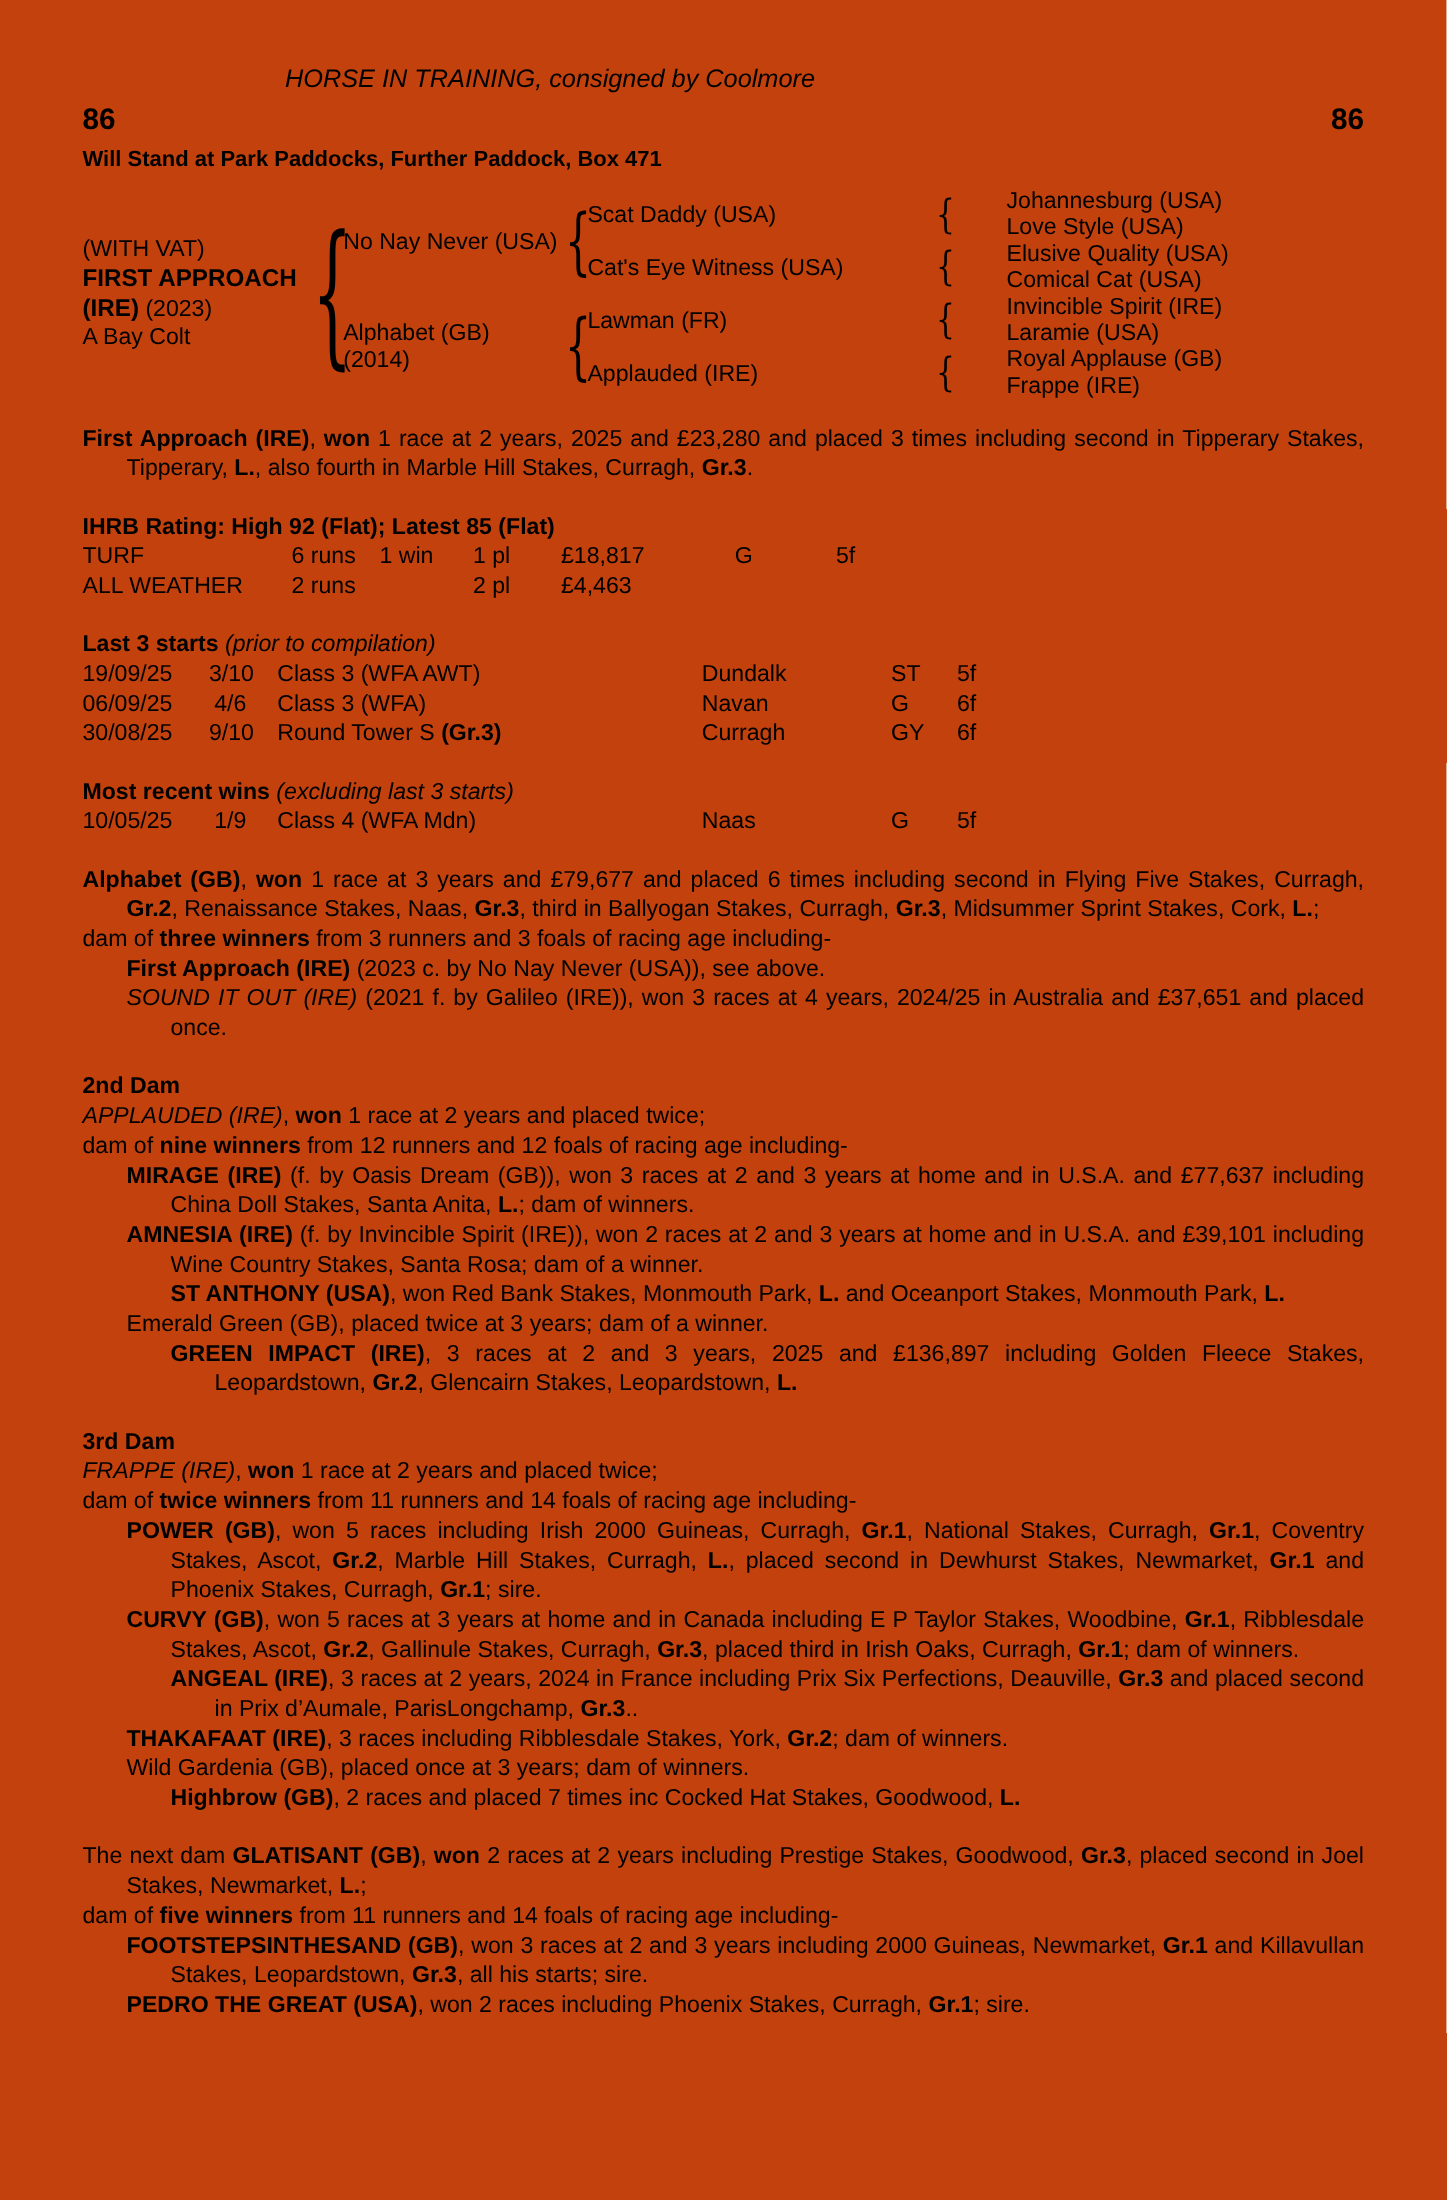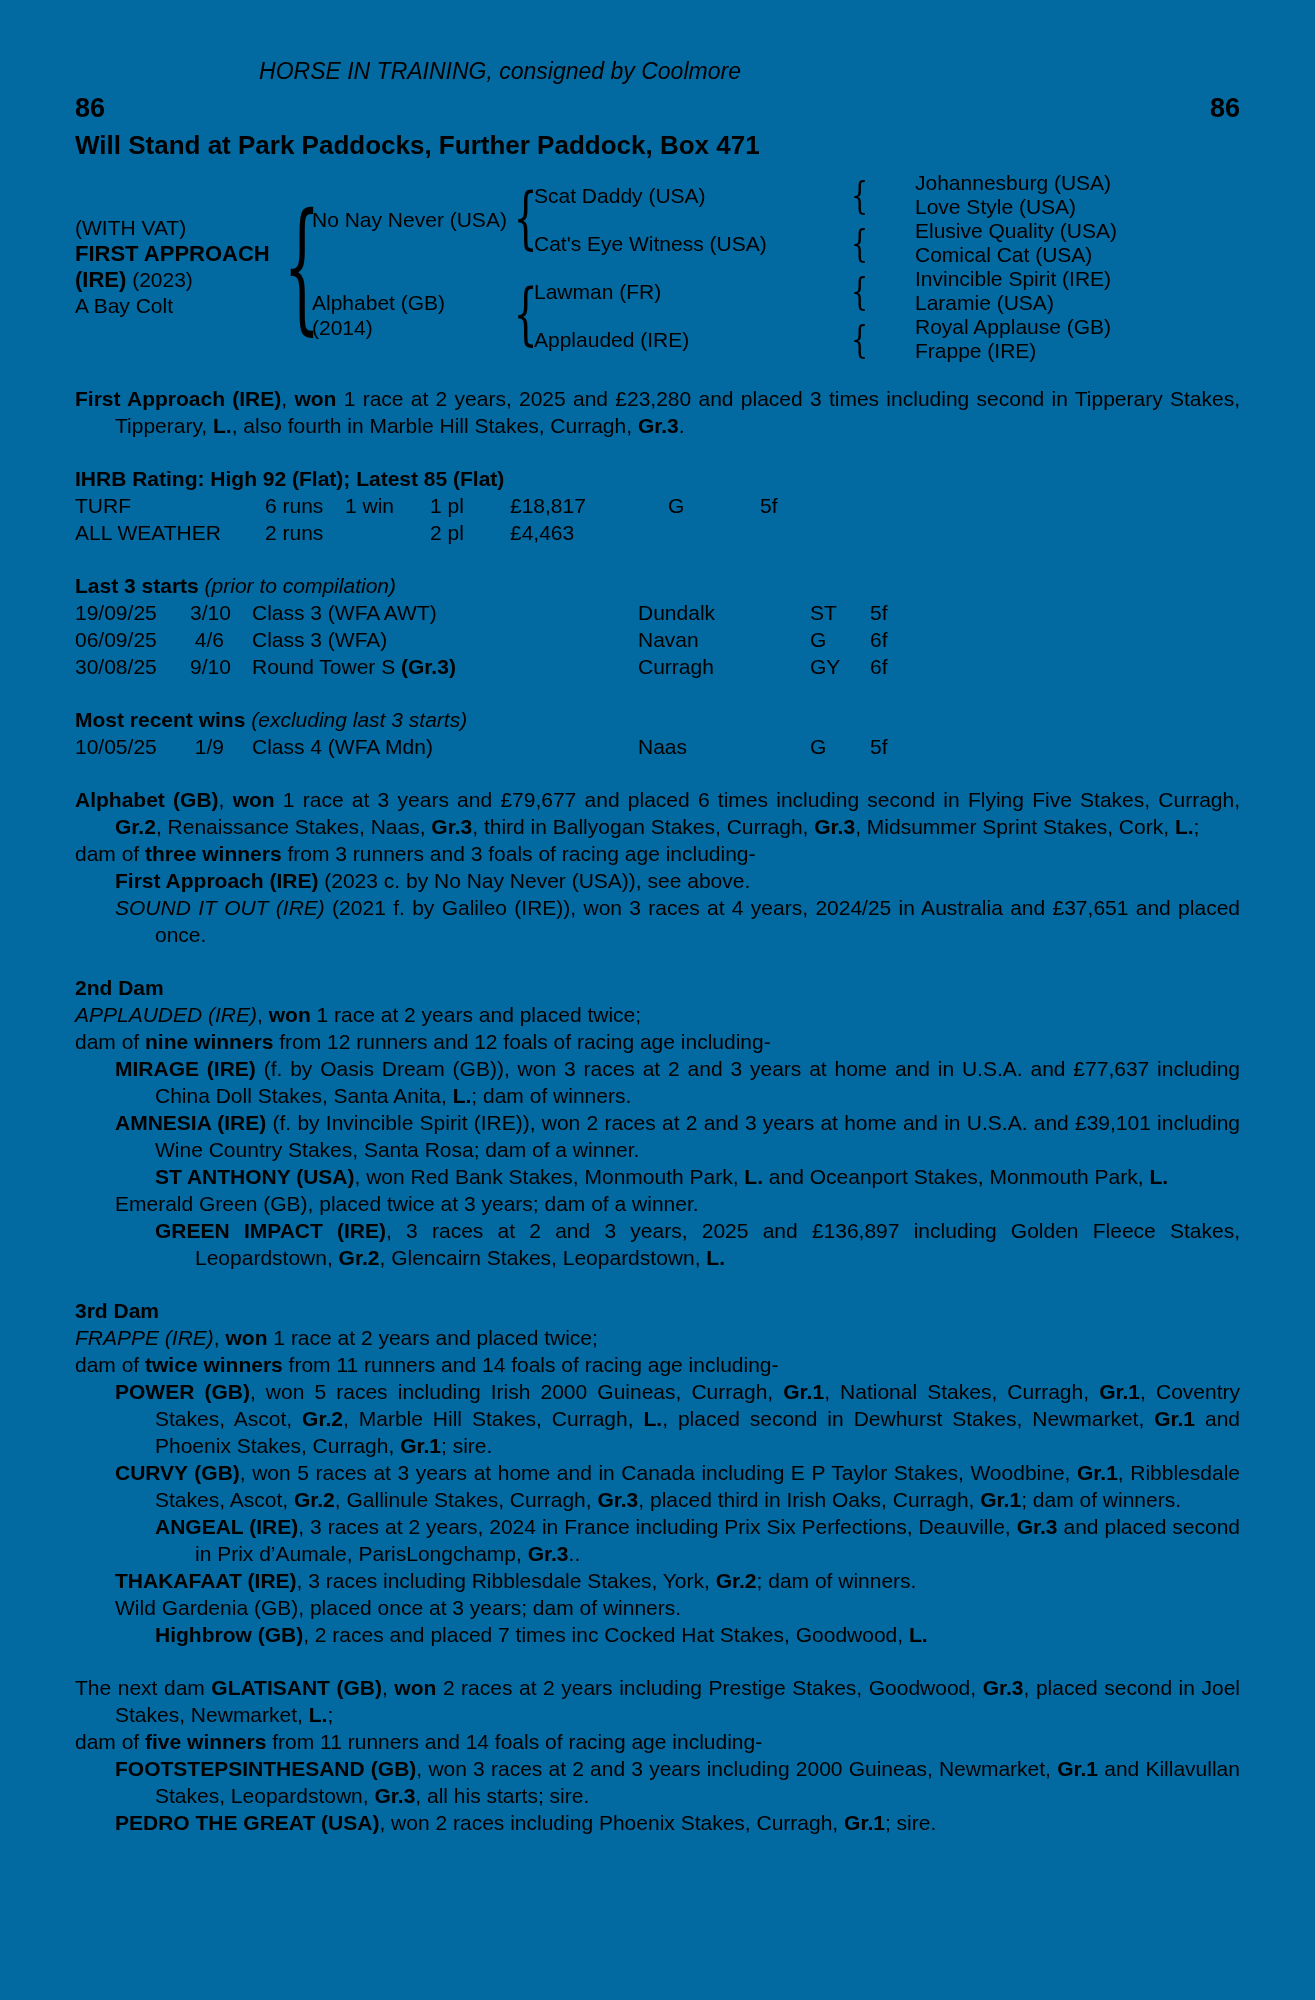--- a/index.html
+++ b/index.html
@@ -1,27 +1,27 @@
 <!DOCTYPE html>
 <html><head>
 <meta charset="utf-8">
 <style>
   html,body{margin:0;padding:0;background:#ffffff;}
   .page{
-    width:1315px;height:2000px;background:#0369a1;color:#000;
+    width:1315px;height:2000px;background:#c2410c;color:#000;
     font-family:"Liberation Sans",sans-serif;font-size:21px;line-height:27px;
     overflow:hidden;position:relative;
   }
   .b{font-weight:bold;}
   .i{font-style:italic;}
 
   
   .running-head{width:1000px;padding-top:58px;text-align:center;font-style:italic;font-size:23px;line-height:26px;}
   .lot-row{display:flex;justify-content:space-between;margin:4px 75px 0 75px;font-size:27px;font-weight:bold;line-height:40px;}
-  .stand-line{margin:4px 75px 0 75px;font-weight:bold;font-size:26px;}
+  .stand-line{margin:4px 75px 0 75px;font-weight:bold;font-size:20px;}
 
   
   .pedigree{display:flex;align-items:center;margin:12px 0 0 75px;}
   .ped-identity{width:217px;line-height:26px;align-self:center;}
   .hname{font-weight:bold;font-size:22px;}
   .brace{display:flex;align-items:center;justify-content:center;font-family:"DejaVu Serif",serif;font-weight:normal;}
   .brace>span{display:inline-block;}
   .brace1{width:20px;height:192px;}
   .brace1>span{font-size:58px;transform:scaleY(2.45);}
   .brace2{width:17px;height:96px;}

